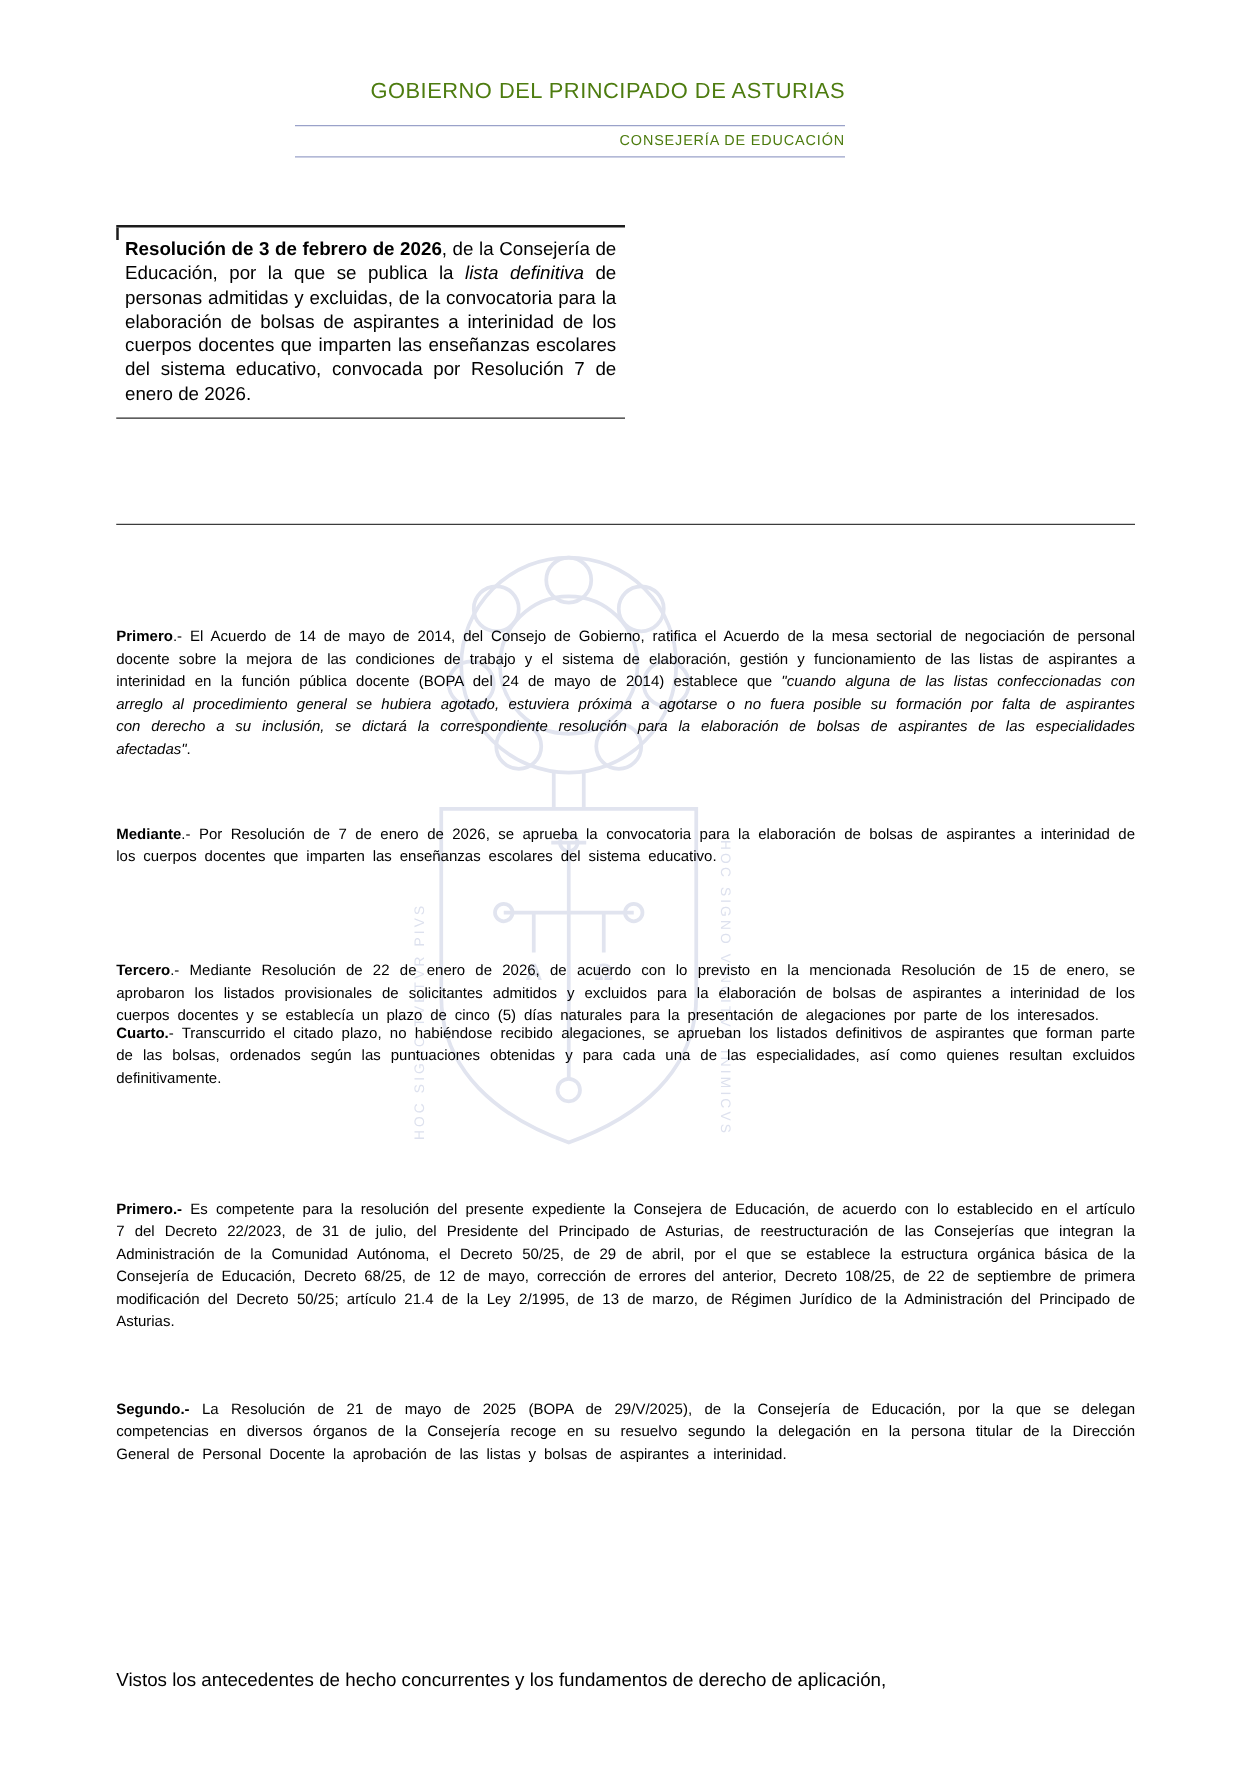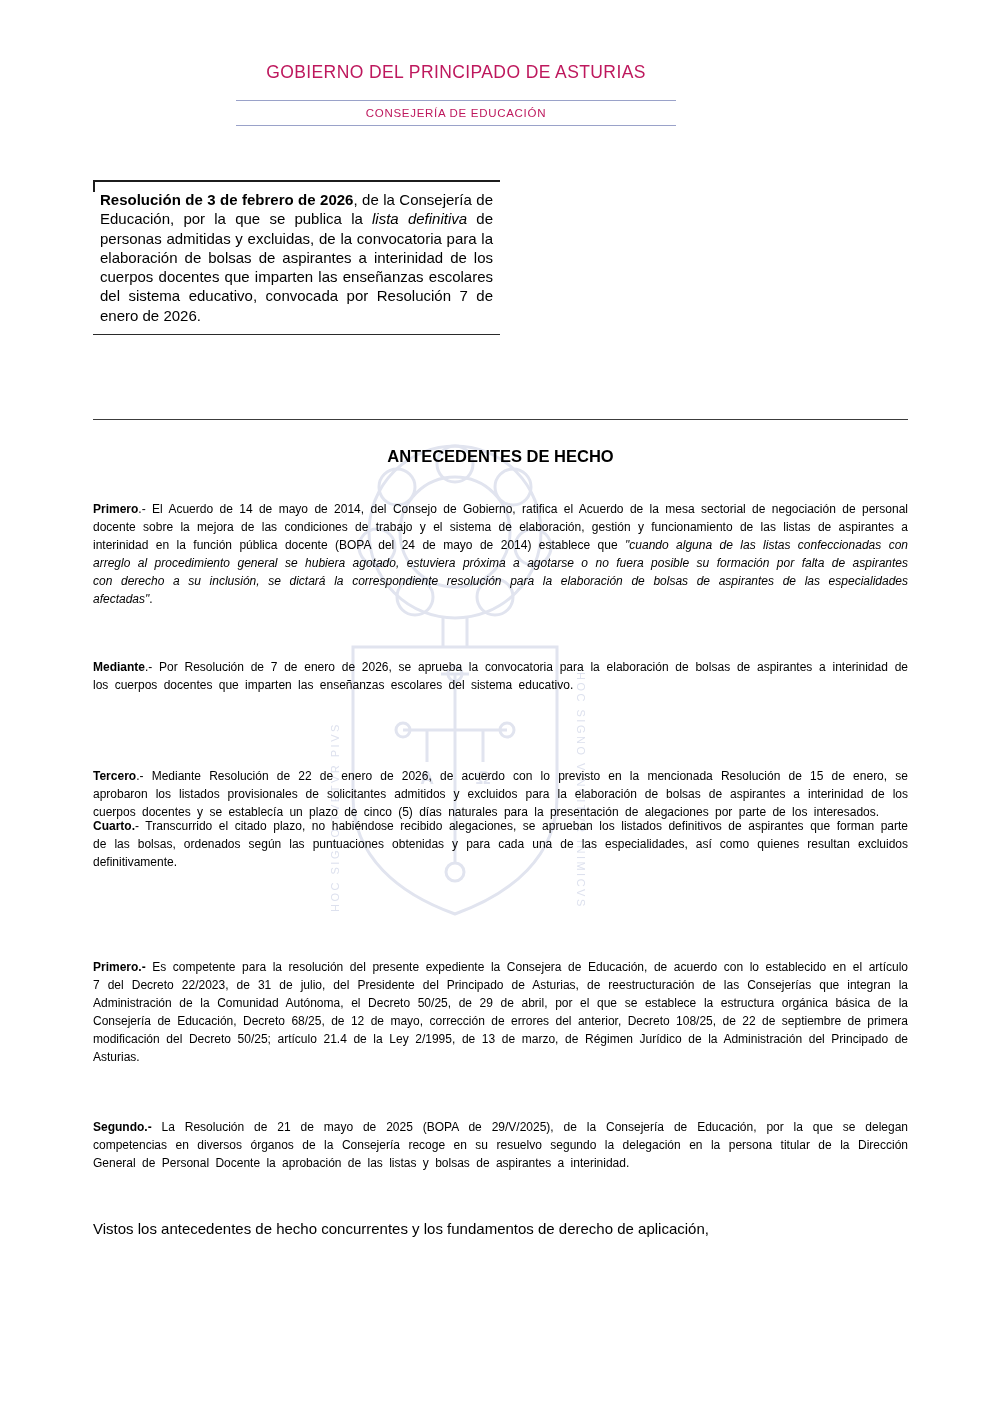--- a/index.html
+++ b/index.html
@@ -7,21 +7,21 @@
   .page {
     position:relative; width:1000px; height:1414px; margin:0 auto;
     background:#ffffff; color:#000;
     font-family:"Liberation Sans", sans-serif;
     overflow:hidden;
   }
   
   .wm { position:absolute; left:315px; top:432px; width:280px; height:530px; z-index:0; }
   .wm text { font-family:"Liberation Sans", sans-serif; }
   
-  .hdr { position:absolute; left:236px; top:62px; width:440px; text-align:center; color:#be185d; z-index:1; }
+  .hdr { position:absolute; left:236px; top:62px; width:440px; text-align:right; color:#4d7c0f; z-index:1; }
   .hdr-gov  { font-size:17.5px; letter-spacing:0.4px; font-weight:500; }
   .hdr-rule { border:none; border-top:1px solid #9aa2c9; margin:0; }
   .r1 { margin-top:17px; }
   .hdr-dept { font-size:11.5px; letter-spacing:0.7px; margin-top:6px; }
   .r2 { margin-top:6px; }
   
   .summary {
     position:absolute; left:93px; top:180px; width:407px;
     padding:8px 7px 9px 7px;
     border-top:2px solid #1c1c1c; border-bottom:1px solid #2a2a2a;
@@ -40,21 +40,21 @@
     text-align:justify; font-size:12px; line-height:17.9px; word-spacing:3px; z-index:1;
   }
   .b { font-weight:bold; }
   .i { font-style:italic; }
   #p-a1 { top:489px; }
   #p-a2 { top:647px; }
   #p-a3 { top:756px; }
   #p-a4 { top:806px; }
   #p-f1 { top:947px; }
   #p-f2 { top:1107px; }
-  #closing { position:absolute; left:93px; top:1205px; width:815px; font-size:15px; z-index:1; }
+  #closing { position:absolute; left:93px; top:1321px; width:815px; font-size:15px; z-index:1; }
 </style>
 </head>
 <body>
 
 <div class="page">
 
   <svg class="wm" viewBox="0 0 280 530" aria-hidden="true">
     <g fill="none" stroke="#e1e4ef" stroke-width="3">
       <circle cx="140" cy="100" r="86"></circle>
       <circle cx="140" cy="100" r="55"></circle>
@@ -92,21 +92,20 @@
     <div class="hdr-gov">GOBIERNO DEL PRINCIPADO DE ASTURIAS</div>
     <hr class="hdr-rule r1">
     <div class="hdr-dept">CONSEJERÍA DE EDUCACIÓN</div>
     <hr class="hdr-rule r2">
   </header>
 
   <div class="summary"><span class="b">Resolución de 3 de febrero de 2026</span><span>, de la Consejería de Educación, por la que se publica la </span><span class="i">lista definitiva</span><span> de personas admitidas y excluidas, de la convocatoria para la elaboración de bolsas de aspirantes a interinidad de los cuerpos docentes que imparten las enseñanzas escolares del sistema educativo, convocada por Resolución 7 de enero de 2026.</span></div>
 
   <div class="res-rule"></div>
 
-  <div class="heading" id="h-ant">ANTECEDENTES DE HECHO</div>
 
   <p class="para" id="p-a1"><span class="b">Primero</span><span>.- </span><span>El Acuerdo de 14 de mayo de 2014, del Consejo de Gobierno, ratifica el Acuerdo de la mesa sectorial de negociación de personal docente sobre la mejora de las condiciones de trabajo y el sistema de elaboración, gestión y funcionamiento de las listas de aspirantes a interinidad en la función pública docente (BOPA del 24 de mayo de 2014) establece que </span><span class="i">"cuando alguna de las listas confeccionadas con arreglo al procedimiento general se hubiera agotado, estuviera próxima a agotarse o no fuera posible su formación por falta de aspirantes con derecho a su inclusión, se dictará la correspondiente resolución para la elaboración de bolsas de aspirantes de las especialidades afectadas"</span><span>.</span></p>
 
   <p class="para" id="p-a2"><span class="b">Mediante</span><span>.- </span><span>Por Resolución de 7 de enero de 2026, se aprueba la convocatoria para la elaboración de bolsas de aspirantes a interinidad de los cuerpos docentes que imparten las enseñanzas escolares del sistema educativo.</span></p>
 
   <p class="para" id="p-a3"><span class="b">Tercero</span><span>.- </span><span>Mediante Resolución de 22 de enero de 2026, de acuerdo con lo previsto en la mencionada Resolución de 15 de enero, se aprobaron los listados provisionales de solicitantes admitidos y excluidos para la elaboración de bolsas de aspirantes a interinidad de los cuerpos docentes y se establecía un plazo de cinco (5) días naturales para la presentación de alegaciones por parte de los interesados.</span></p>
 
   <p class="para" id="p-a4"><span class="b">Cuarto.</span><span>- </span><span>Transcurrido el citado plazo, no habiéndose recibido alegaciones, se aprueban los listados definitivos de aspirantes que forman parte de las bolsas, ordenados según las puntuaciones obtenidas y para cada una de las especialidades, así como quienes resultan excluidos definitivamente.</span></p>
 
 

